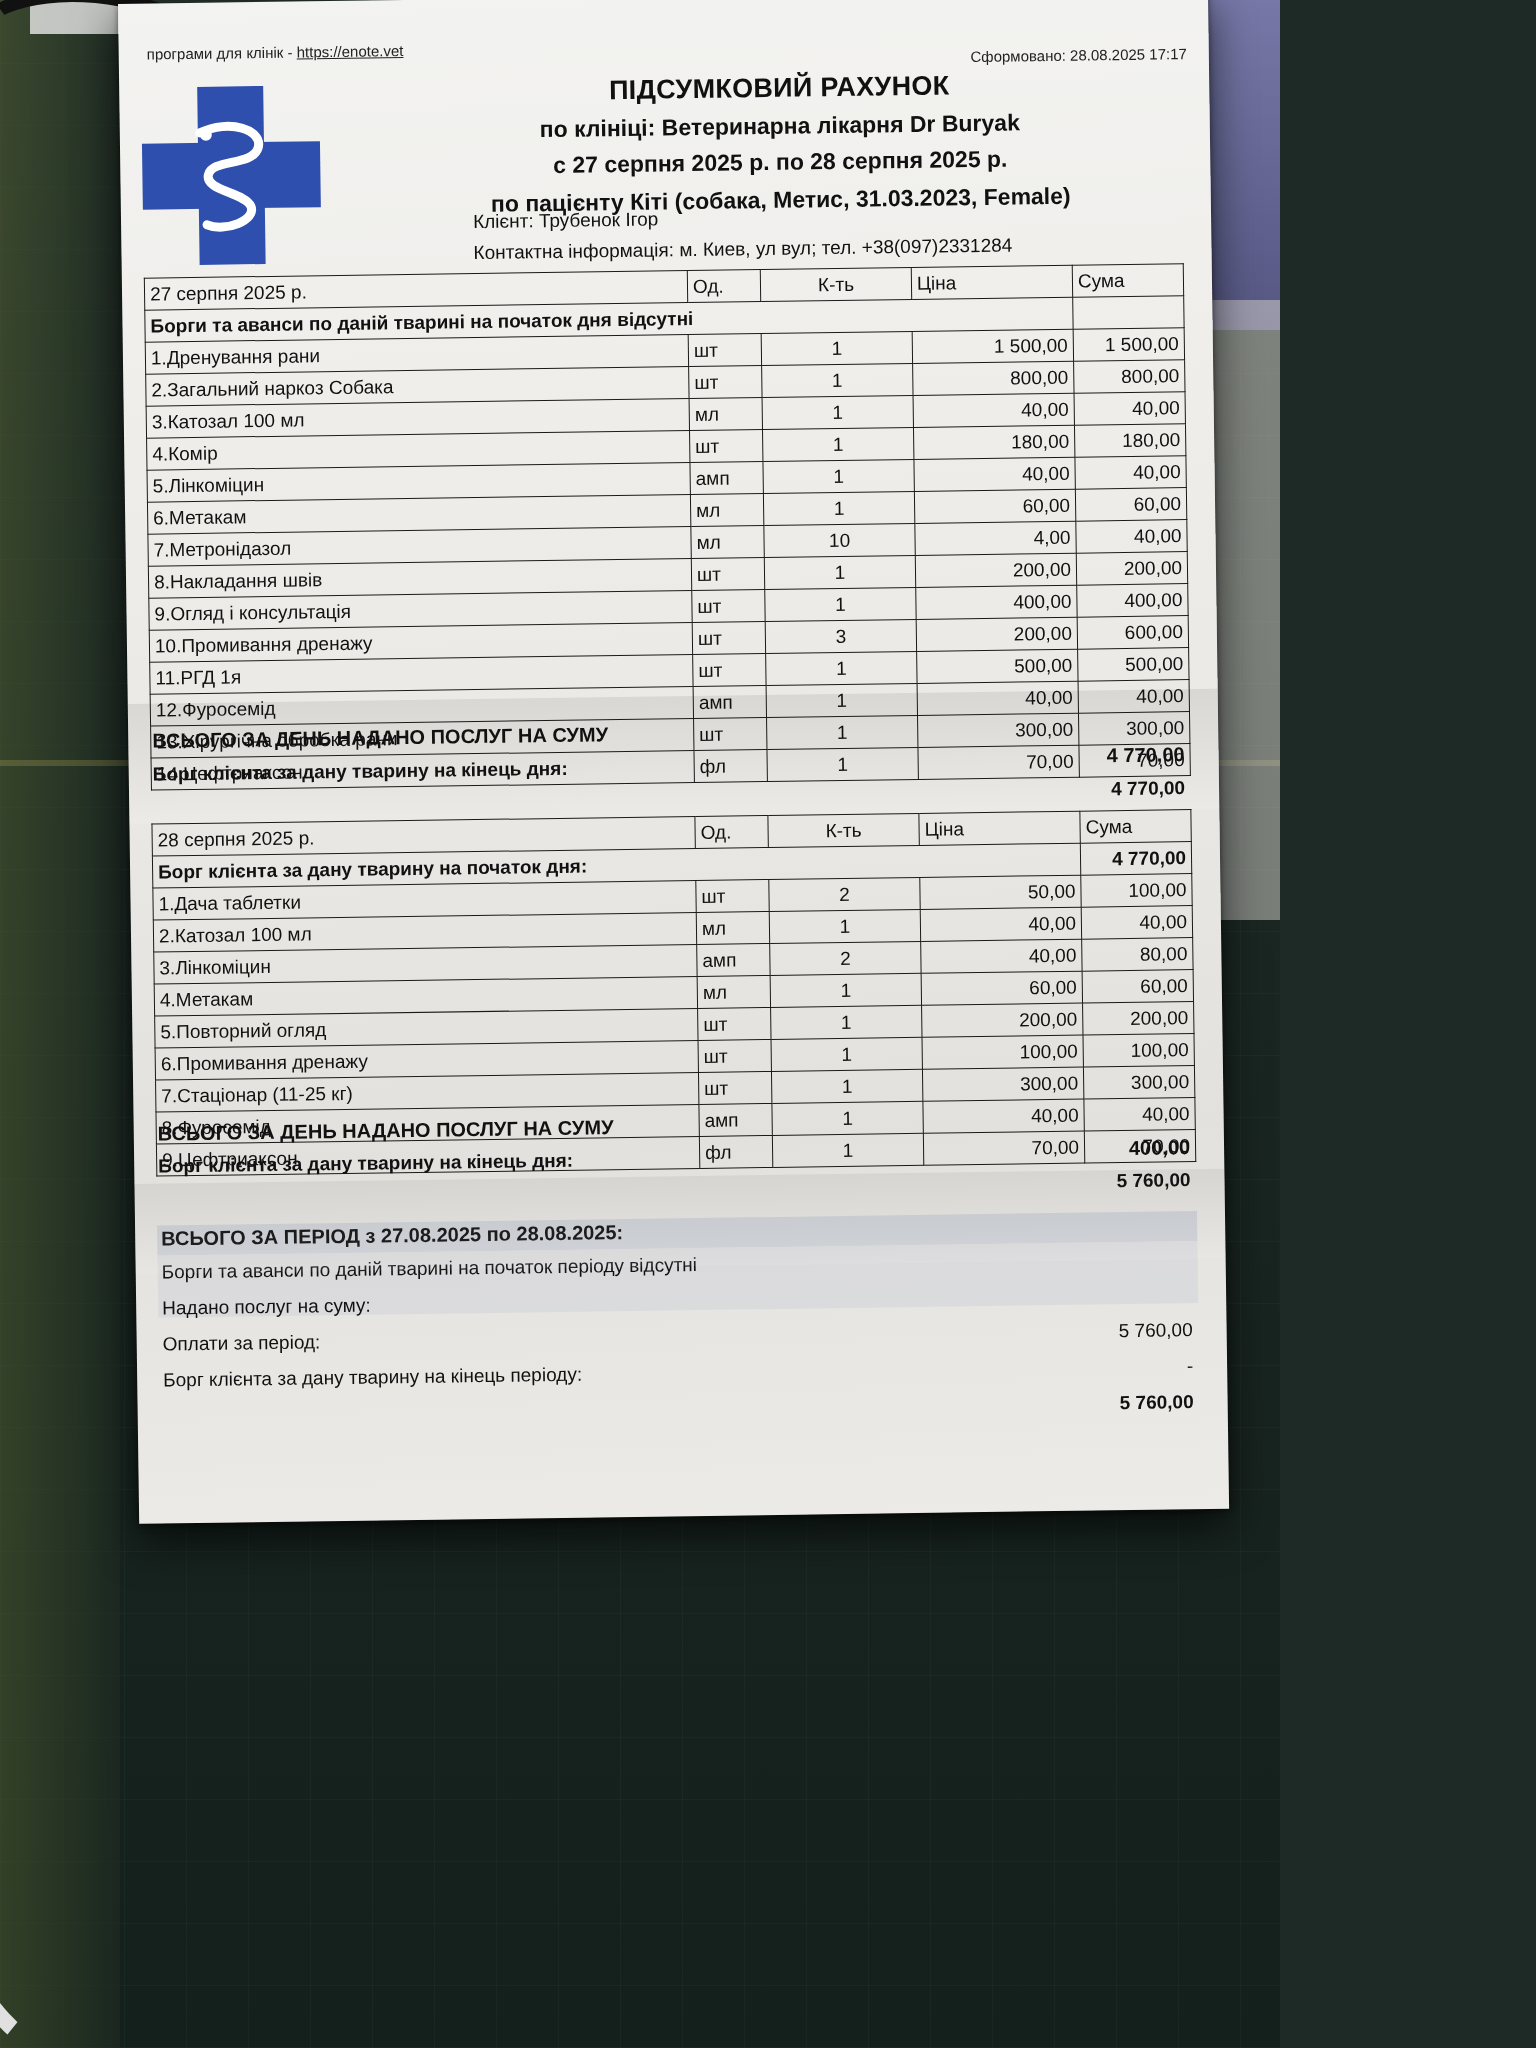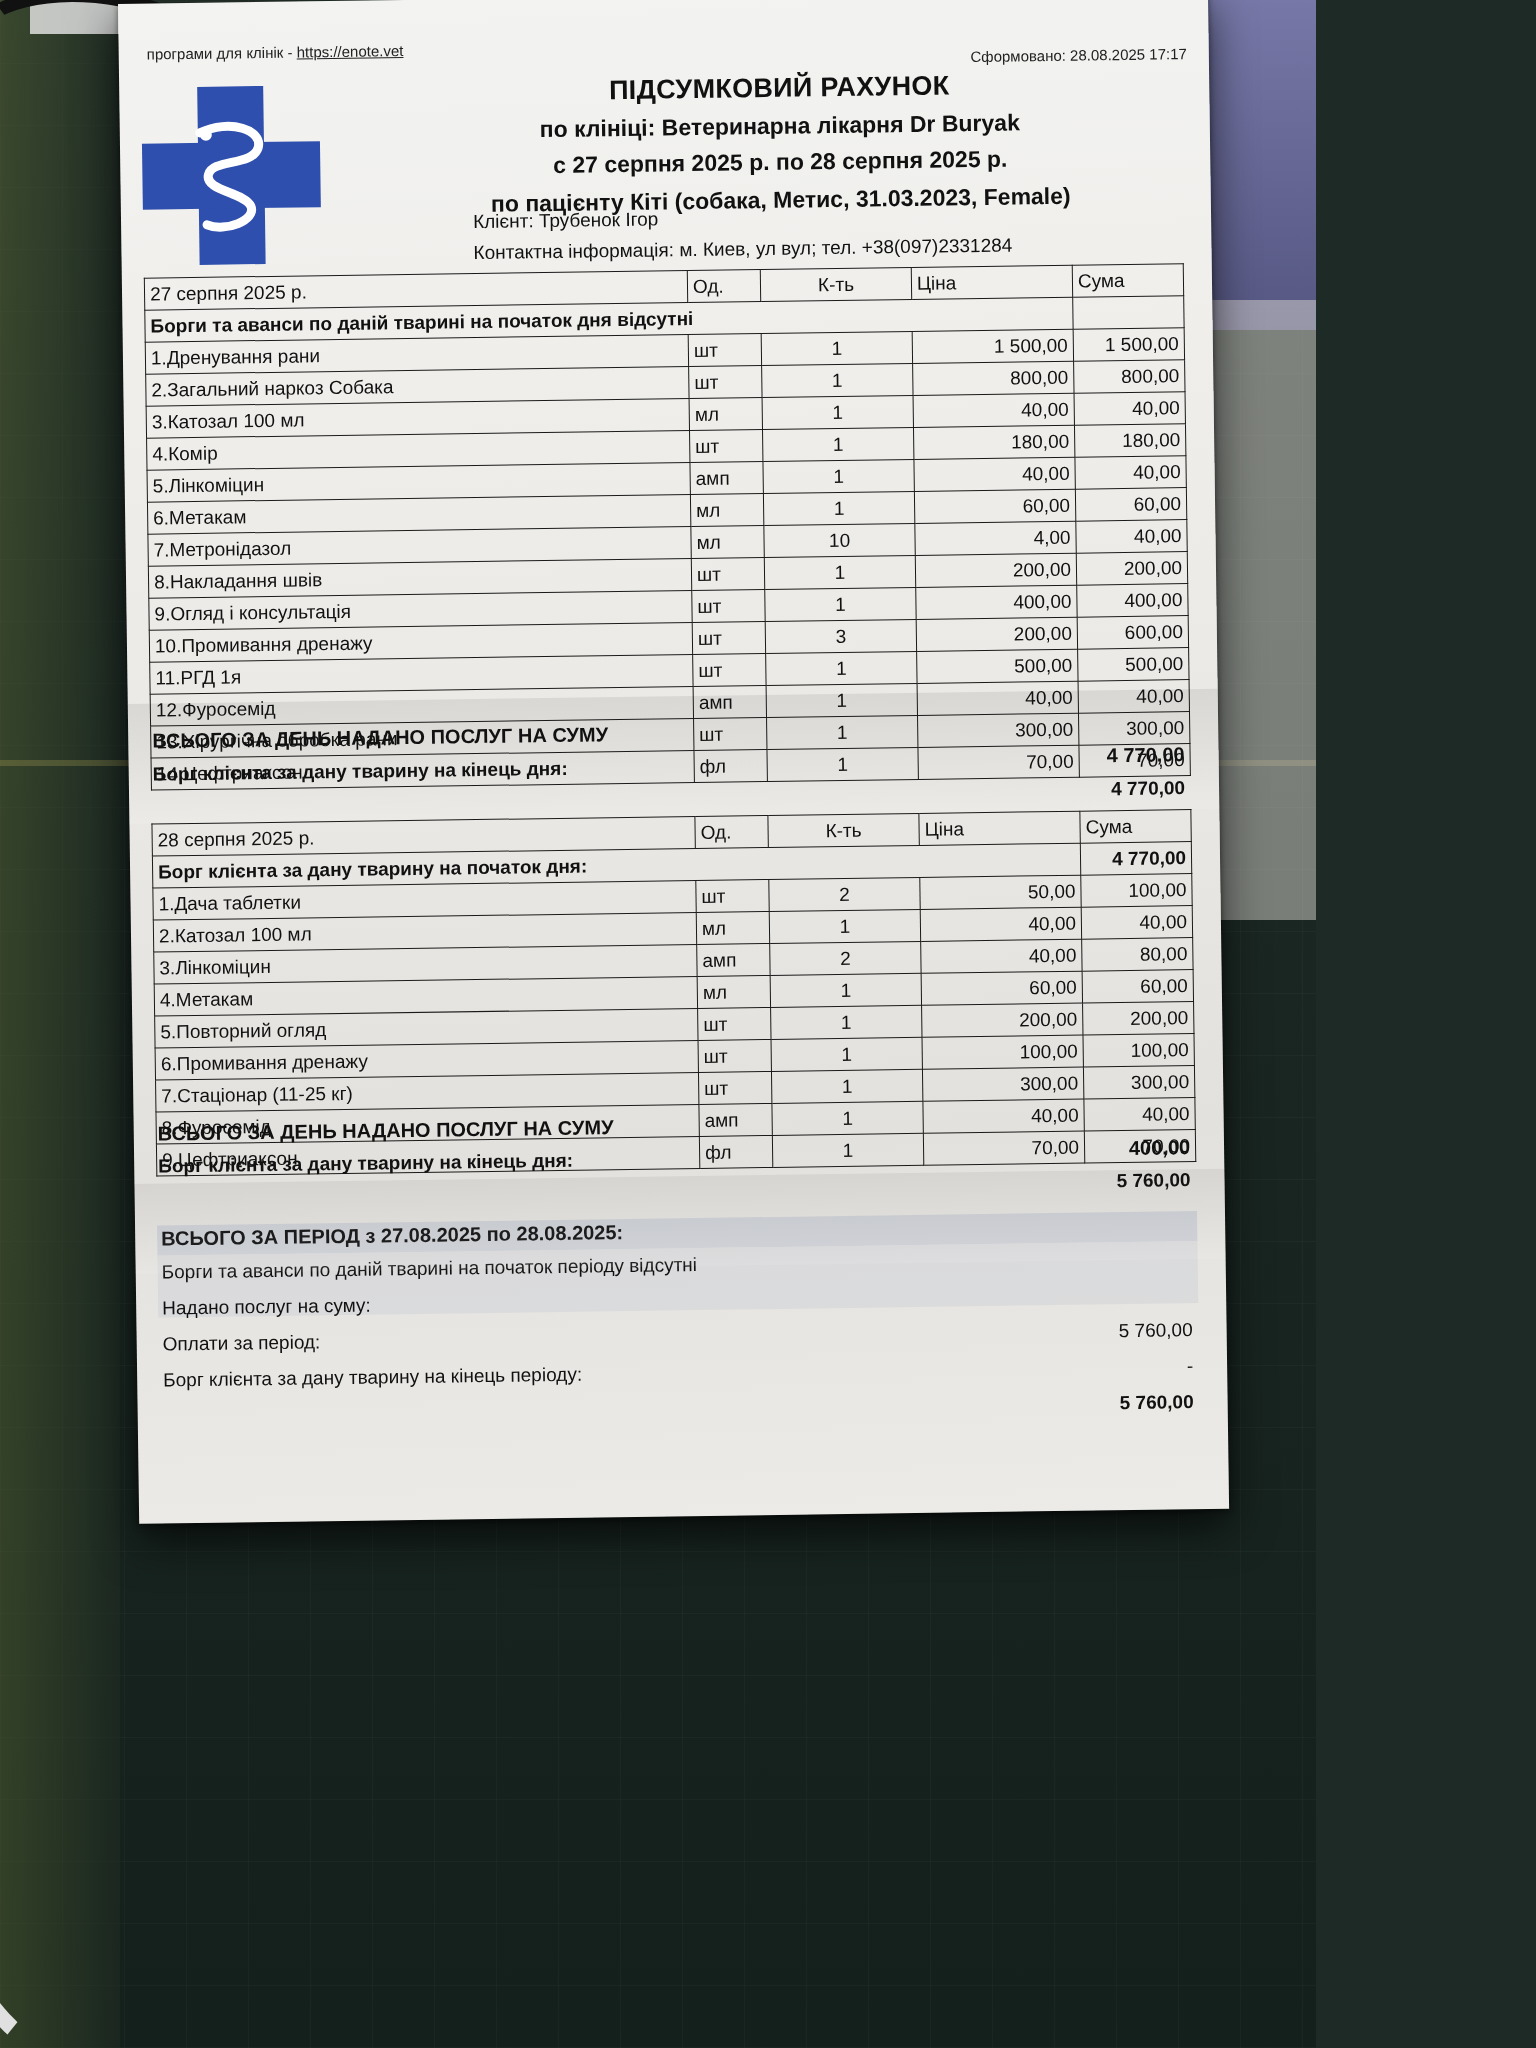--- a/index.html
+++ b/index.html
@@ -5,21 +5,20 @@
   html,body{margin:0;padding:0;}
   body{
     width:1536px;height:2048px;overflow:hidden;
     background:#1d2a26;
     font-family:"Liberation Sans", sans-serif;
   }
   
   #scene{position:relative;width:1280px;height:2048px;overflow:hidden;
     background:
       linear-gradient(180deg,#26332c 0%,#1b2723 40%,#14201c 100%);
-    padding-left: 36px;
   }
   .mat-grid{position:absolute;inset:0;
     background-image:
       repeating-linear-gradient(0deg, rgba(255,255,255,0.035) 0 1px, rgba(0,0,0,0) 1px 62px),
       repeating-linear-gradient(90deg, rgba(255,255,255,0.035) 0 1px, rgba(0,0,0,0) 1px 62px);
     opacity:.8;}
   .mat-gold{position:absolute;left:0;top:0;width:120px;height:2048px;
     background:linear-gradient(90deg,#4c5a30,#2c3a26 70%,#1f2b22);opacity:.55;}
   .mat-gold2{position:absolute;left:0;top:760px;width:1536px;height:6px;
     background:rgba(190,180,90,.25);}

